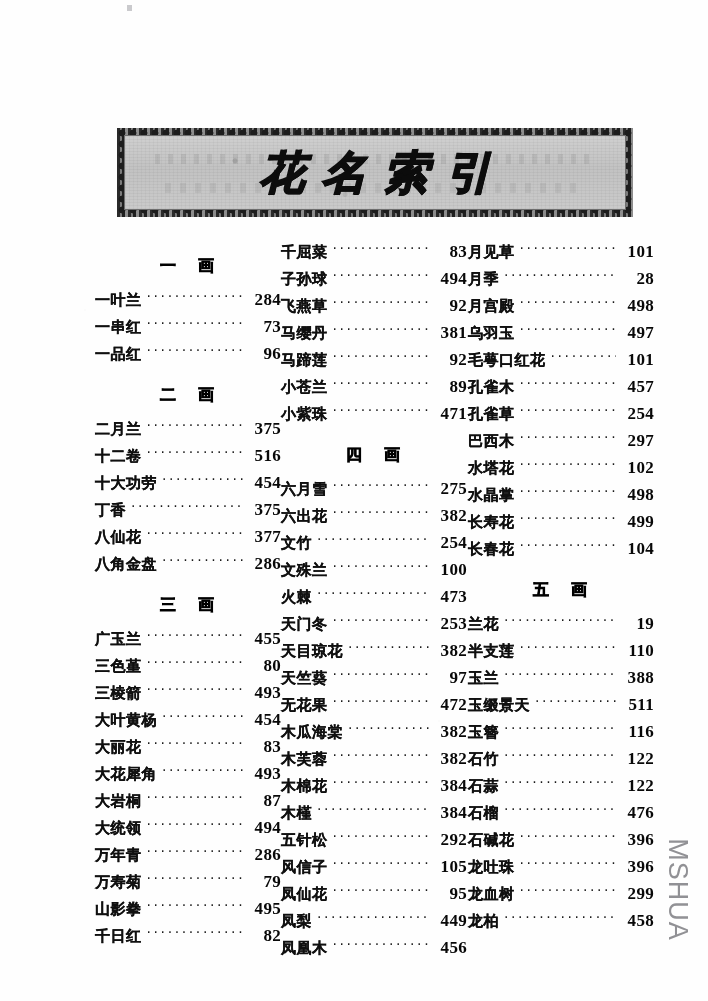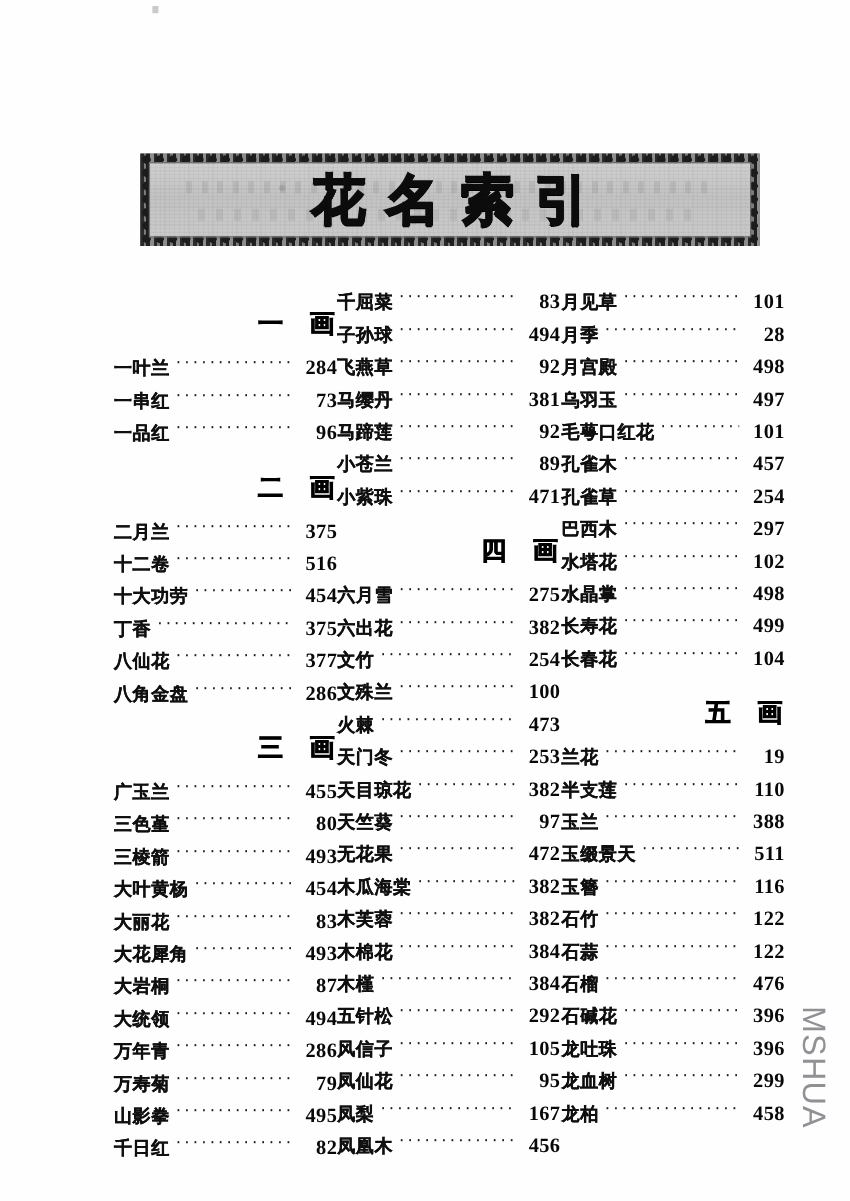--- a/index.html
+++ b/index.html
@@ -34,28 +34,29 @@
     background: #b8b8bc;
     opacity: .75;
   }
 
   
   #banner {
     position: absolute;
     left: 117px;
     top: 128px;
     width: 516px;
-    height: 77px;
+    height: 89px;
     box-sizing: border-box;
     padding: 7px;
     background:
       repeating-linear-gradient(90deg,
         #2a2a2a 0px, #2a2a2a 3px, #7b7b7b 3px, #7b7b7b 5px,
         #1f1f1f 5px, #1f1f1f 8px, #8d8d8d 8px, #8d8d8d 11px),
       #3a3a3a;
+    font-style: italic;
   }
   
   #banner::before {
     content: "";
     position: absolute;
     inset: 0;
     background:
       radial-gradient(circle at 5px 5px, #1c1c1c 0 3.4px, transparent 3.6px) 0 0 / 11px 11px,
       radial-gradient(circle at 5px 5px, #9b9b9b 0 1.6px, transparent 1.8px) 0 0 / 11px 11px;
     pointer-events: none;
@@ -122,23 +123,23 @@
     width: 186px;
     flex: none;
   }
   .col.c1 { margin-left: 95px; }
   .col.c2 { margin-left: 0px; }
   .col.c3 { margin-left: 1px; }
 
   .section-head {
     font-family: "DejaVu Sans", sans-serif;
     font-weight: 700;
-    font-size: 21px;
+    font-size: 16px;
     color: #000;
-    text-align: right;
+    text-align: center;
     letter-spacing: 2px;
     padding: 14px 0 13px 0;
     -webkit-text-stroke: .7px #000;
   }
   .section-head .gap { display: inline-block; width: 20px; }
 
   .entry {
     display: flex;
     align-items: baseline;
     height: 27px;
@@ -436,21 +437,21 @@
           <span class="page">105</span>
         </div>
         <div class="entry">
           <span class="name">凤仙花</span>
           <span class="leader"></span>
           <span class="page">95</span>
         </div>
         <div class="entry">
           <span class="name">凤梨</span>
           <span class="leader"></span>
-          <span class="page">167</span>
+          <span class="page">449</span>
         </div>
         <div class="entry">
           <span class="name">凤凰木</span>
           <span class="leader"></span>
           <span class="page">456</span>
         </div>
       </div>
       <div class="col c3">
         <div class="entry">
           <span class="name">月见草</span>

